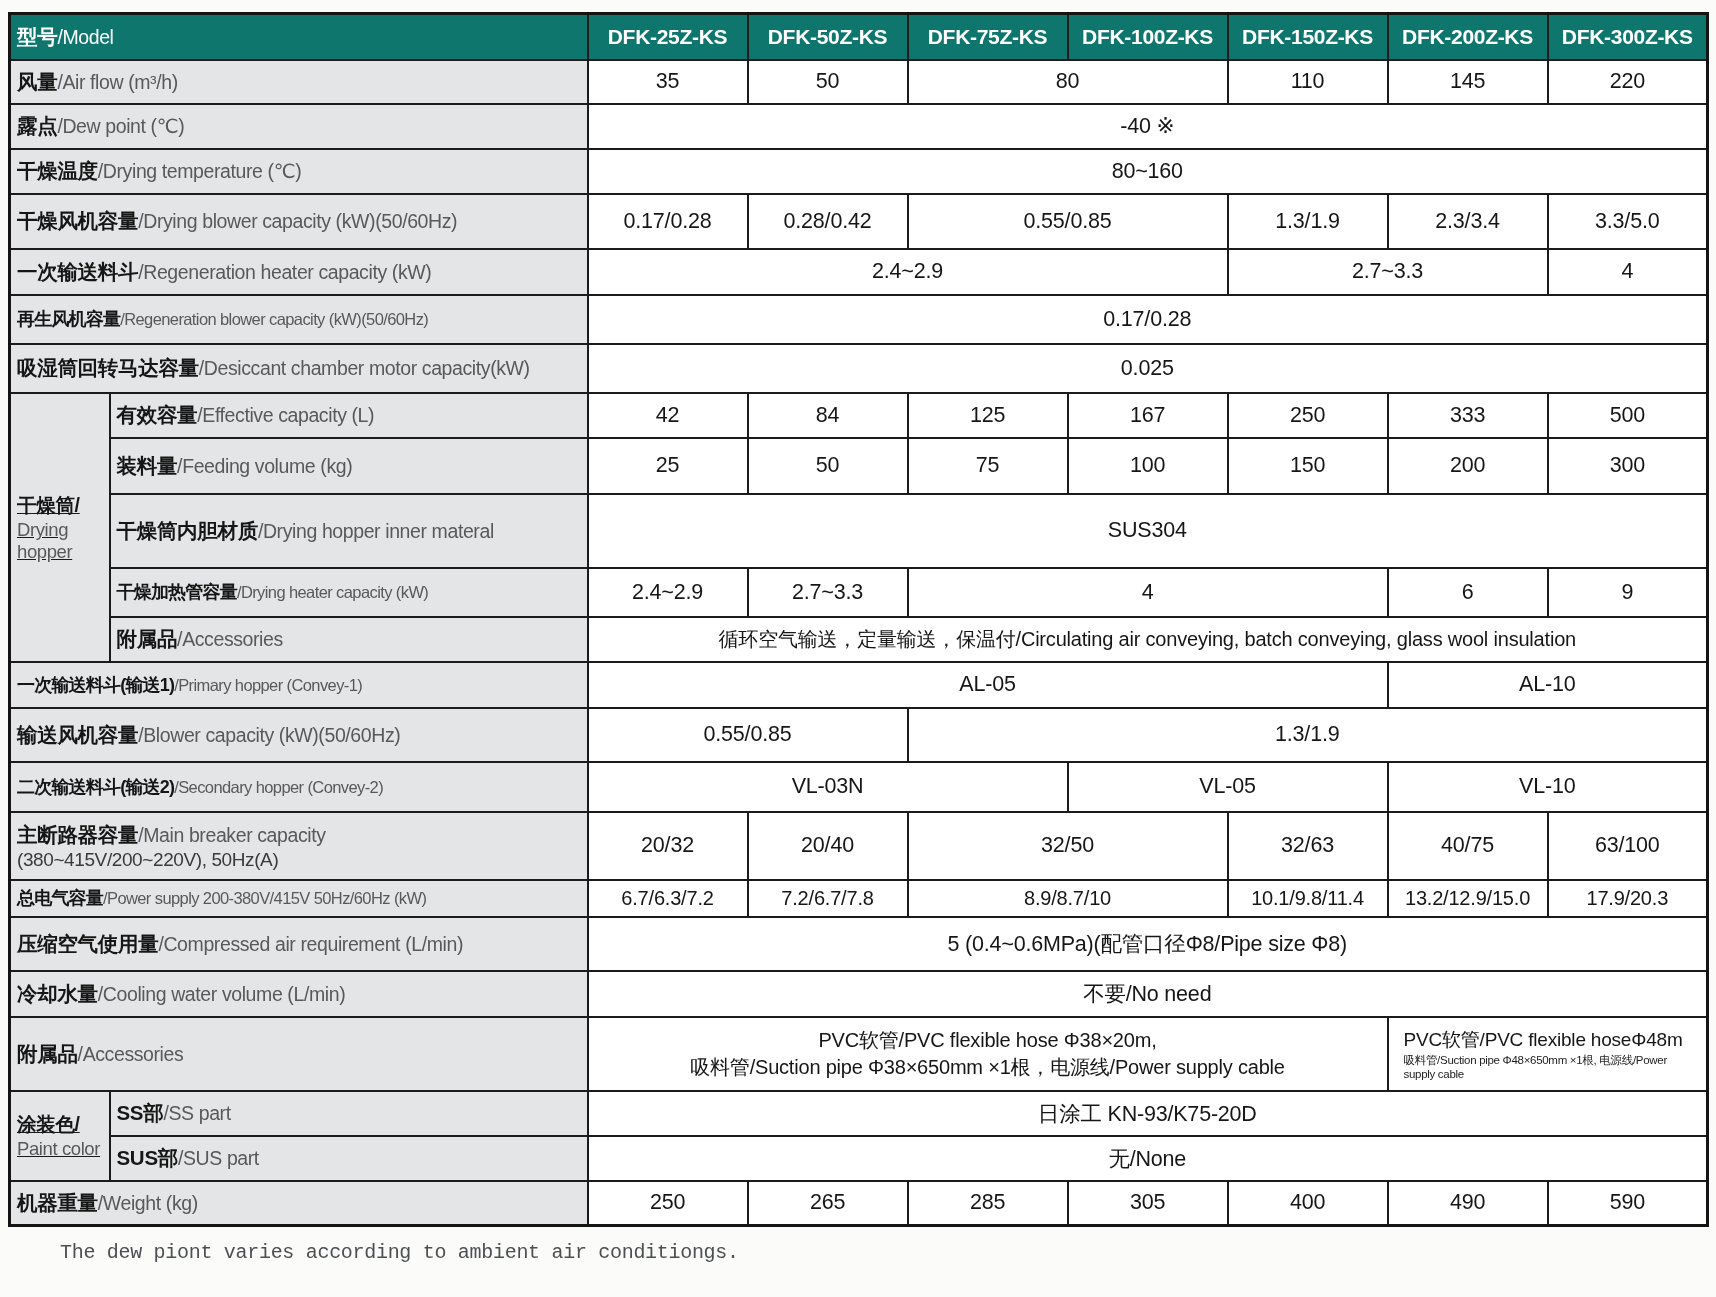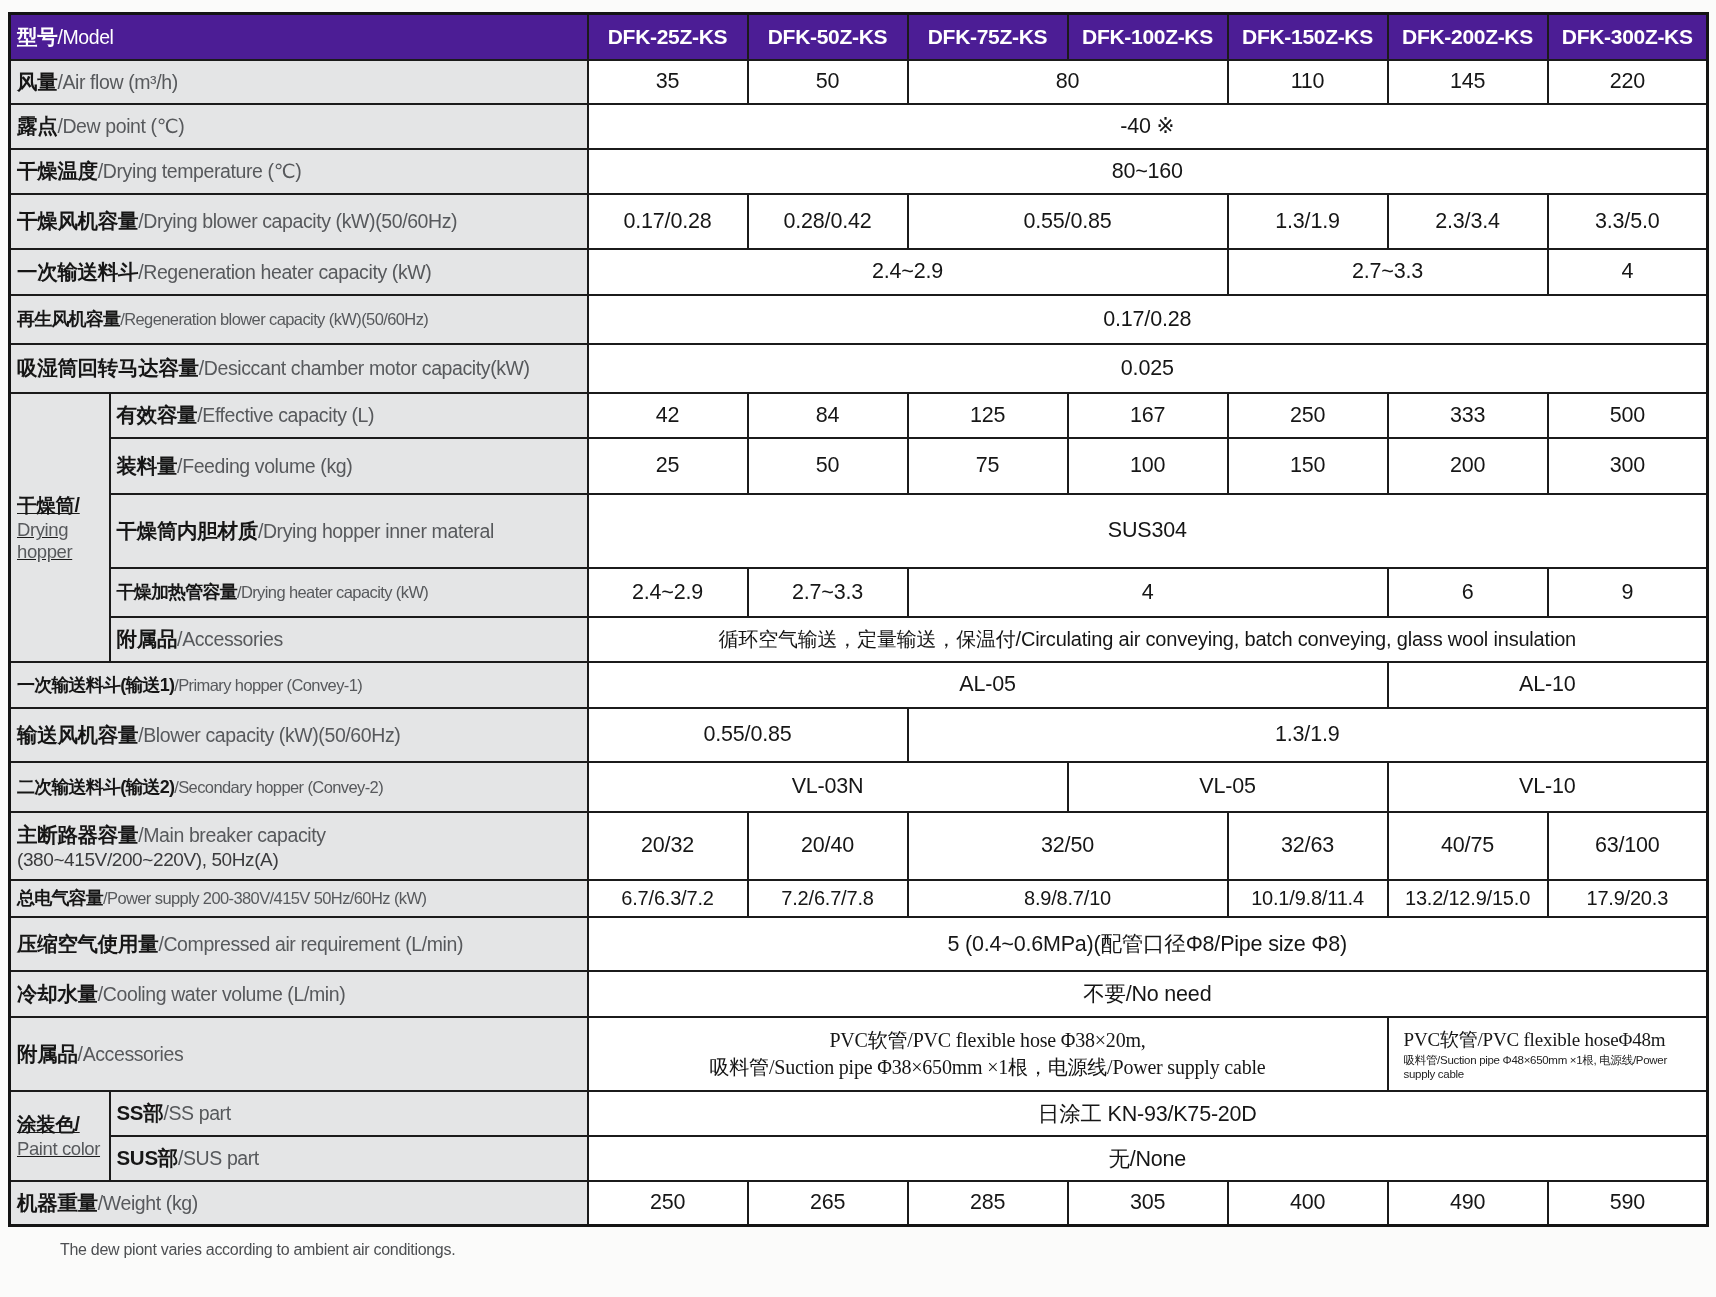--- a/index.html
+++ b/index.html
@@ -17,21 +17,21 @@
     width:1700px;
     border:3px solid #141414;
   }
   table.spec td,table.spec th{
     border:2px solid #1b1b1b;
     overflow:hidden;
     padding:2px 6px;
   }
   
   th.mh{
-    background:#4c1d95;
+    background:#0f766e;
     color:#ffffff;
     font-size:21px;
     font-weight:600;
     text-align:center;
     letter-spacing:-0.3px;
   }
   th.mh-label{text-align:left;padding-left:12px;font-size:23px;}
   th.mh-label .zh{color:#fff;}
   th.mh-label .en{color:#fff;font-weight:500;}
   
@@ -57,25 +57,25 @@
   td.grp .en{display:block;font-size:18.5px;line-height:1.15;}
   
   td.val{
     background:#ffffff;
     text-align:center;
     font-size:21.5px;
     color:#161616;
     letter-spacing:-0.2px;
   }
   td.val .small2{display:block;font-size:11.5px;letter-spacing:-0.3px;color:#222;}
-  td.val .l1{display:block;font-family:Liberation Serif, serif;}
+  td.val .l1{display:block;}
   
   .footnote{margin:10px 0 0 18px;}
   .fn1{font-size:21px;font-weight:700;color:#161616;letter-spacing:-0.2px;}
-  .fn2{font-size:16px;color:#4d4f52;margin-left:34px;margin-top:14px;letter-spacing:-0.3px;}
+  .fn2{font-size:20px;color:#4d4f52;margin-left:34px;margin-top:14px;letter-spacing:-0.3px;font-family:Liberation Mono, monospace;}
 </style>
 </head>
 <body>
 
 <div class="wrap">
 <table class="spec">
   <colgroup>
     <col style="width:100px">
         <col style="width:478px">
     <col style="width:160px">

